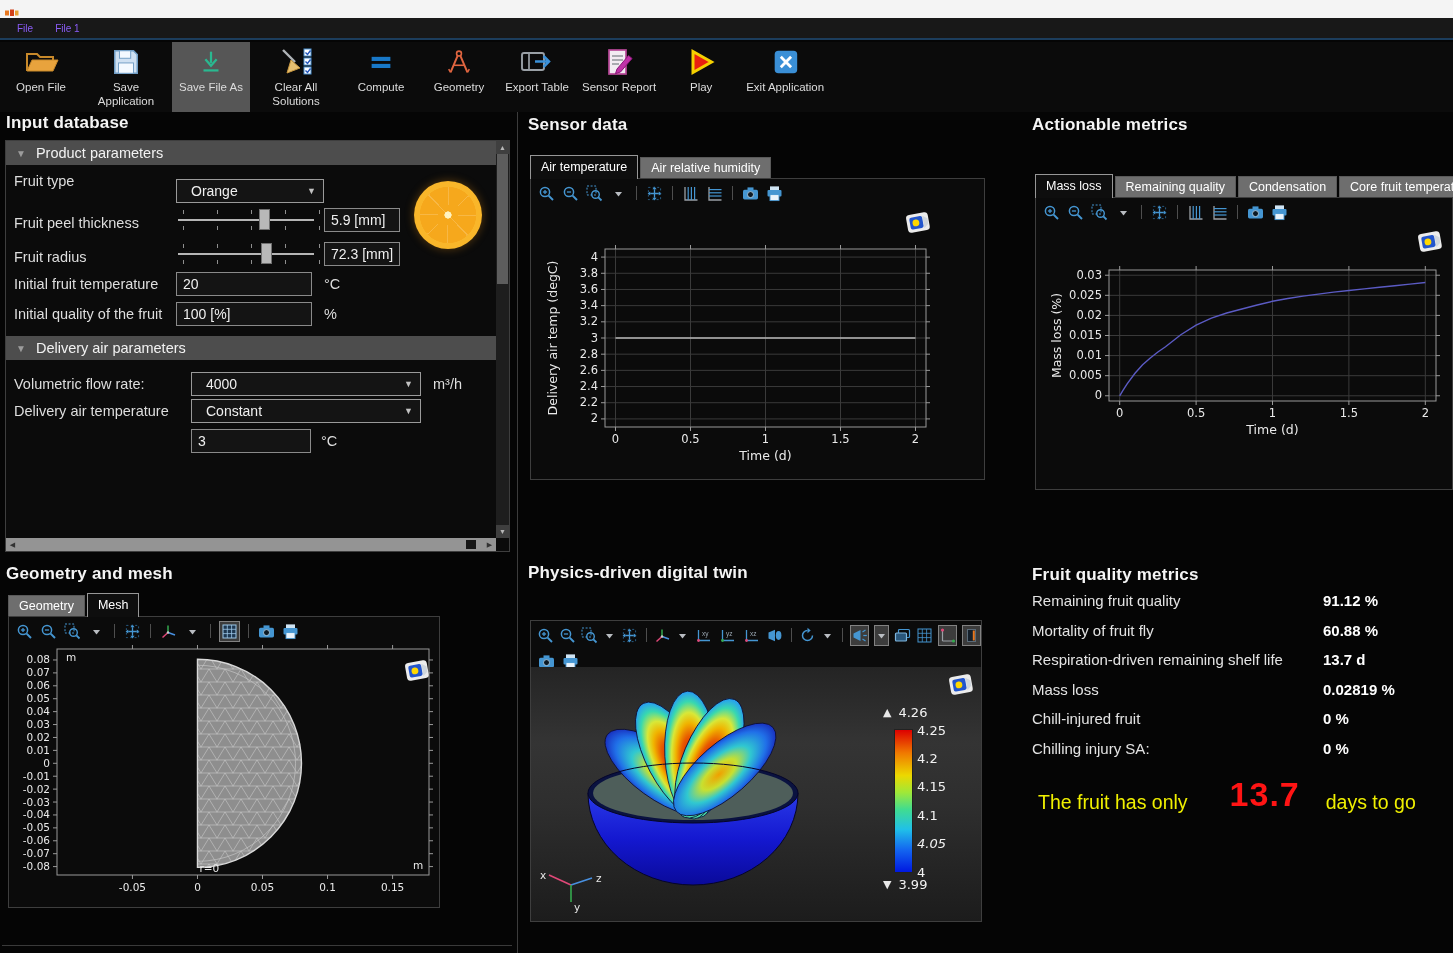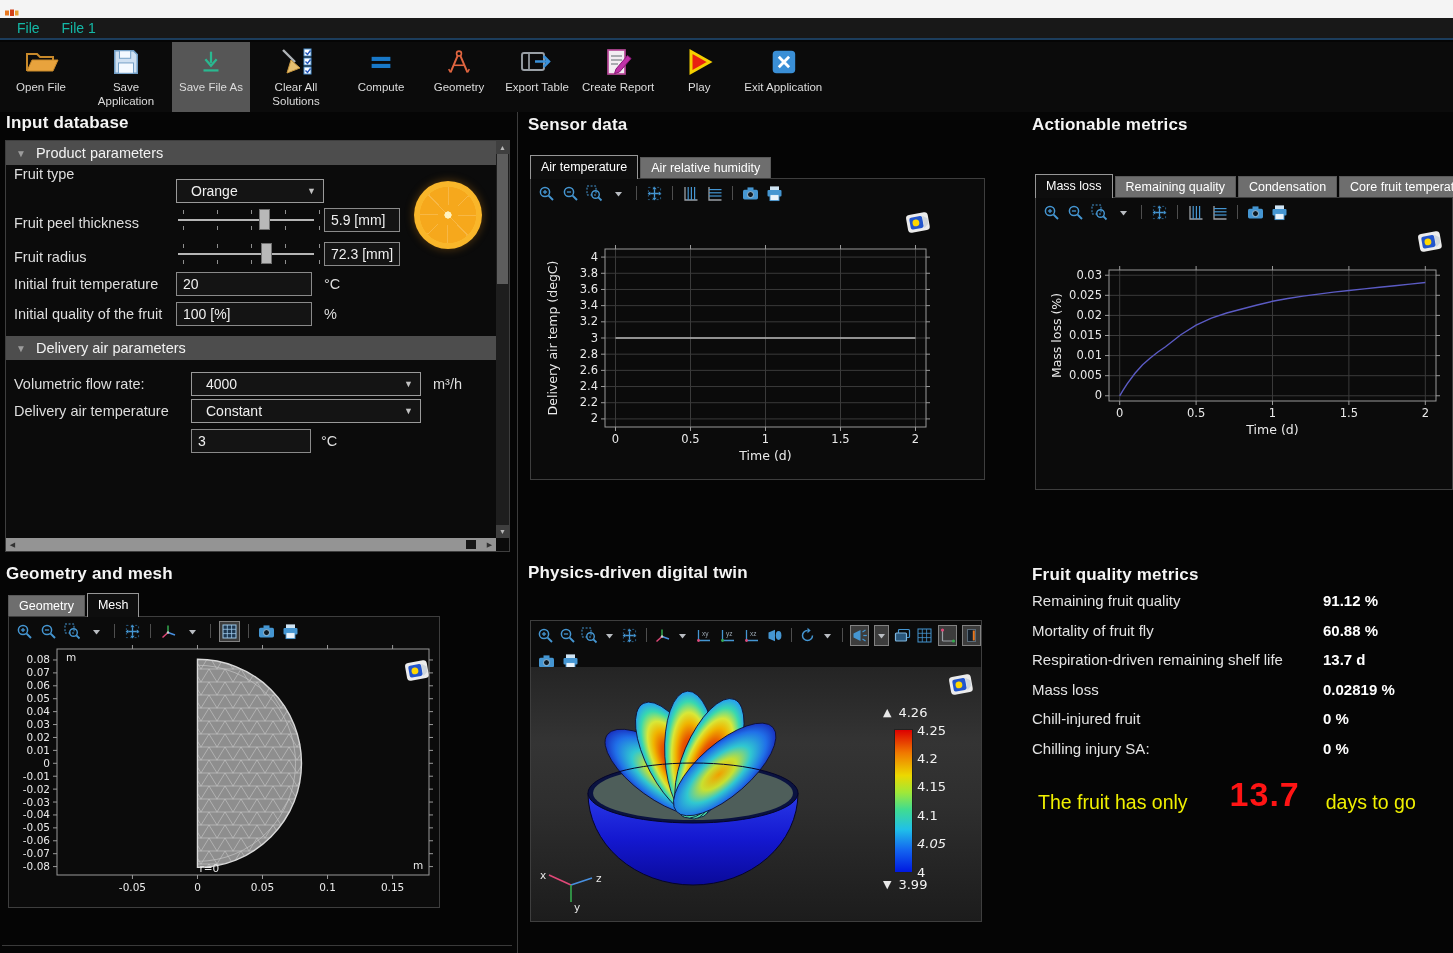--- a/index.html
+++ b/index.html
@@ -5,21 +5,21 @@
   html,body{margin:0;padding:0;background:#050505;width:1453px;height:953px;overflow:hidden;
     font-family:"Liberation Sans",sans-serif;-webkit-font-smoothing:antialiased;}
   .abs{position:absolute}
   
   #titlebar{position:absolute;left:0;top:0;width:1453px;height:18px;background:#f4f4f4;}
   #titlebar .title{position:absolute;left:0;top:1px;width:100%;text-align:center;font-size:12.5px;color:#2a2a2a}
   #applogo{position:absolute;left:5px;top:4px}
   
   #menubar{position:absolute;left:0;top:18px;width:1453px;height:22px;background:#181818;
     border-bottom:2px solid #1c3d5c;display:flex;align-items:center;padding-left:8px;box-sizing:border-box;gap:4px}
-  .menu-item{color:#14b8a6;font-size:14px;padding:2px 9px;cursor:default}
+  .menu-item{color:#8b5cf6;font-size:10px;padding:2px 9px;cursor:default}
   
   #toolbar{position:absolute;left:0;top:42px;width:1453px;height:70px;background:#0b0b0b;display:flex;align-items:stretch;padding-left:2px}
   .tbtn{min-width:78px;max-width:92px;display:flex;flex-direction:column;align-items:center;justify-content:flex-start;
     padding:4px 6px 2px 6px;box-sizing:border-box;color:#dcdcdc;font-size:11.5px;text-align:center;line-height:1.18;cursor:default}
   .tbtn.sel{background:#565656}
   .tbtn .ticon{height:32px;display:flex;align-items:center;margin-bottom:3px}
   
   #col-left{position:absolute;left:0;top:112px;width:517px;height:841px}
   #divider-v{position:absolute;left:517px;top:112px;width:1px;height:841px;background:#3c3c3c}
   #col-mid{position:absolute;left:518px;top:112px;width:512px;height:841px}
@@ -186,21 +186,21 @@
         <svg width="32" height="30" viewBox="0 0 32 30">
           <rect x="6" y="3" width="17" height="24" fill="#f2ecf2" stroke="#b84898" stroke-width="1.7"></rect>
           <g stroke="#8a8f94" stroke-width="1.4">
             <line x1="9" y1="9" x2="20" y2="9"></line>
             <line x1="9" y1="13" x2="20" y2="13"></line>
             <line x1="9" y1="17" x2="16" y2="17"></line>
           </g>
           <path d="M14 22 L25.5 8.5 l3.6 3 L17.5 25 l-5 1.6 Z" fill="#c032a8" stroke="#8a1578"></path>
         </svg>
       </span>
-      <span>Create Report</span>
+      <span>Sensor Report</span>
     </div>
     <div class="tbtn">
       <span class="ticon">
         <svg width="32" height="30" viewBox="0 0 32 30">
           <path d="M8 4.5 L26.5 15 L8 25.5 Z" fill="#e82010" stroke="#f5d000" stroke-width="3"></path>
         </svg>
       </span>
       <span>Play</span>
     </div>
     <div class="tbtn">
@@ -216,21 +216,21 @@
 
 <div id="col-left">
   <h1 class="sect abs" style="left:6px;top:1px">Input database</h1>
 
   <div class="panel" id="input-panel" style="left:5px;top:28px;width:505px;height:412px">
     <div class="sect-hdr" style="top:0;width:490px">
       <span class="tri">▼</span>
       <span>Product parameters</span>
     </div>
 
-    <span class="flabel" style="left:8px;top:25px">Fruit type</span>
+    <span class="flabel" style="left:8px;top:32px">Fruit type</span>
     <div class="dropdown" style="left:170px;top:38px;width:148px">
       <span>Orange</span>
       <span class="dcaret">▼</span>
     </div>
 
     <span class="flabel" style="left:8px;top:74px">Fruit peel thickness</span>
     <div class="slider" style="left:170px;top:67px;width:140px">
         <span class="track"></span>
         <span class="tick" style="left:5%;top:2px"></span>
         <span class="tick" style="left:5%;bottom:2px"></span>

